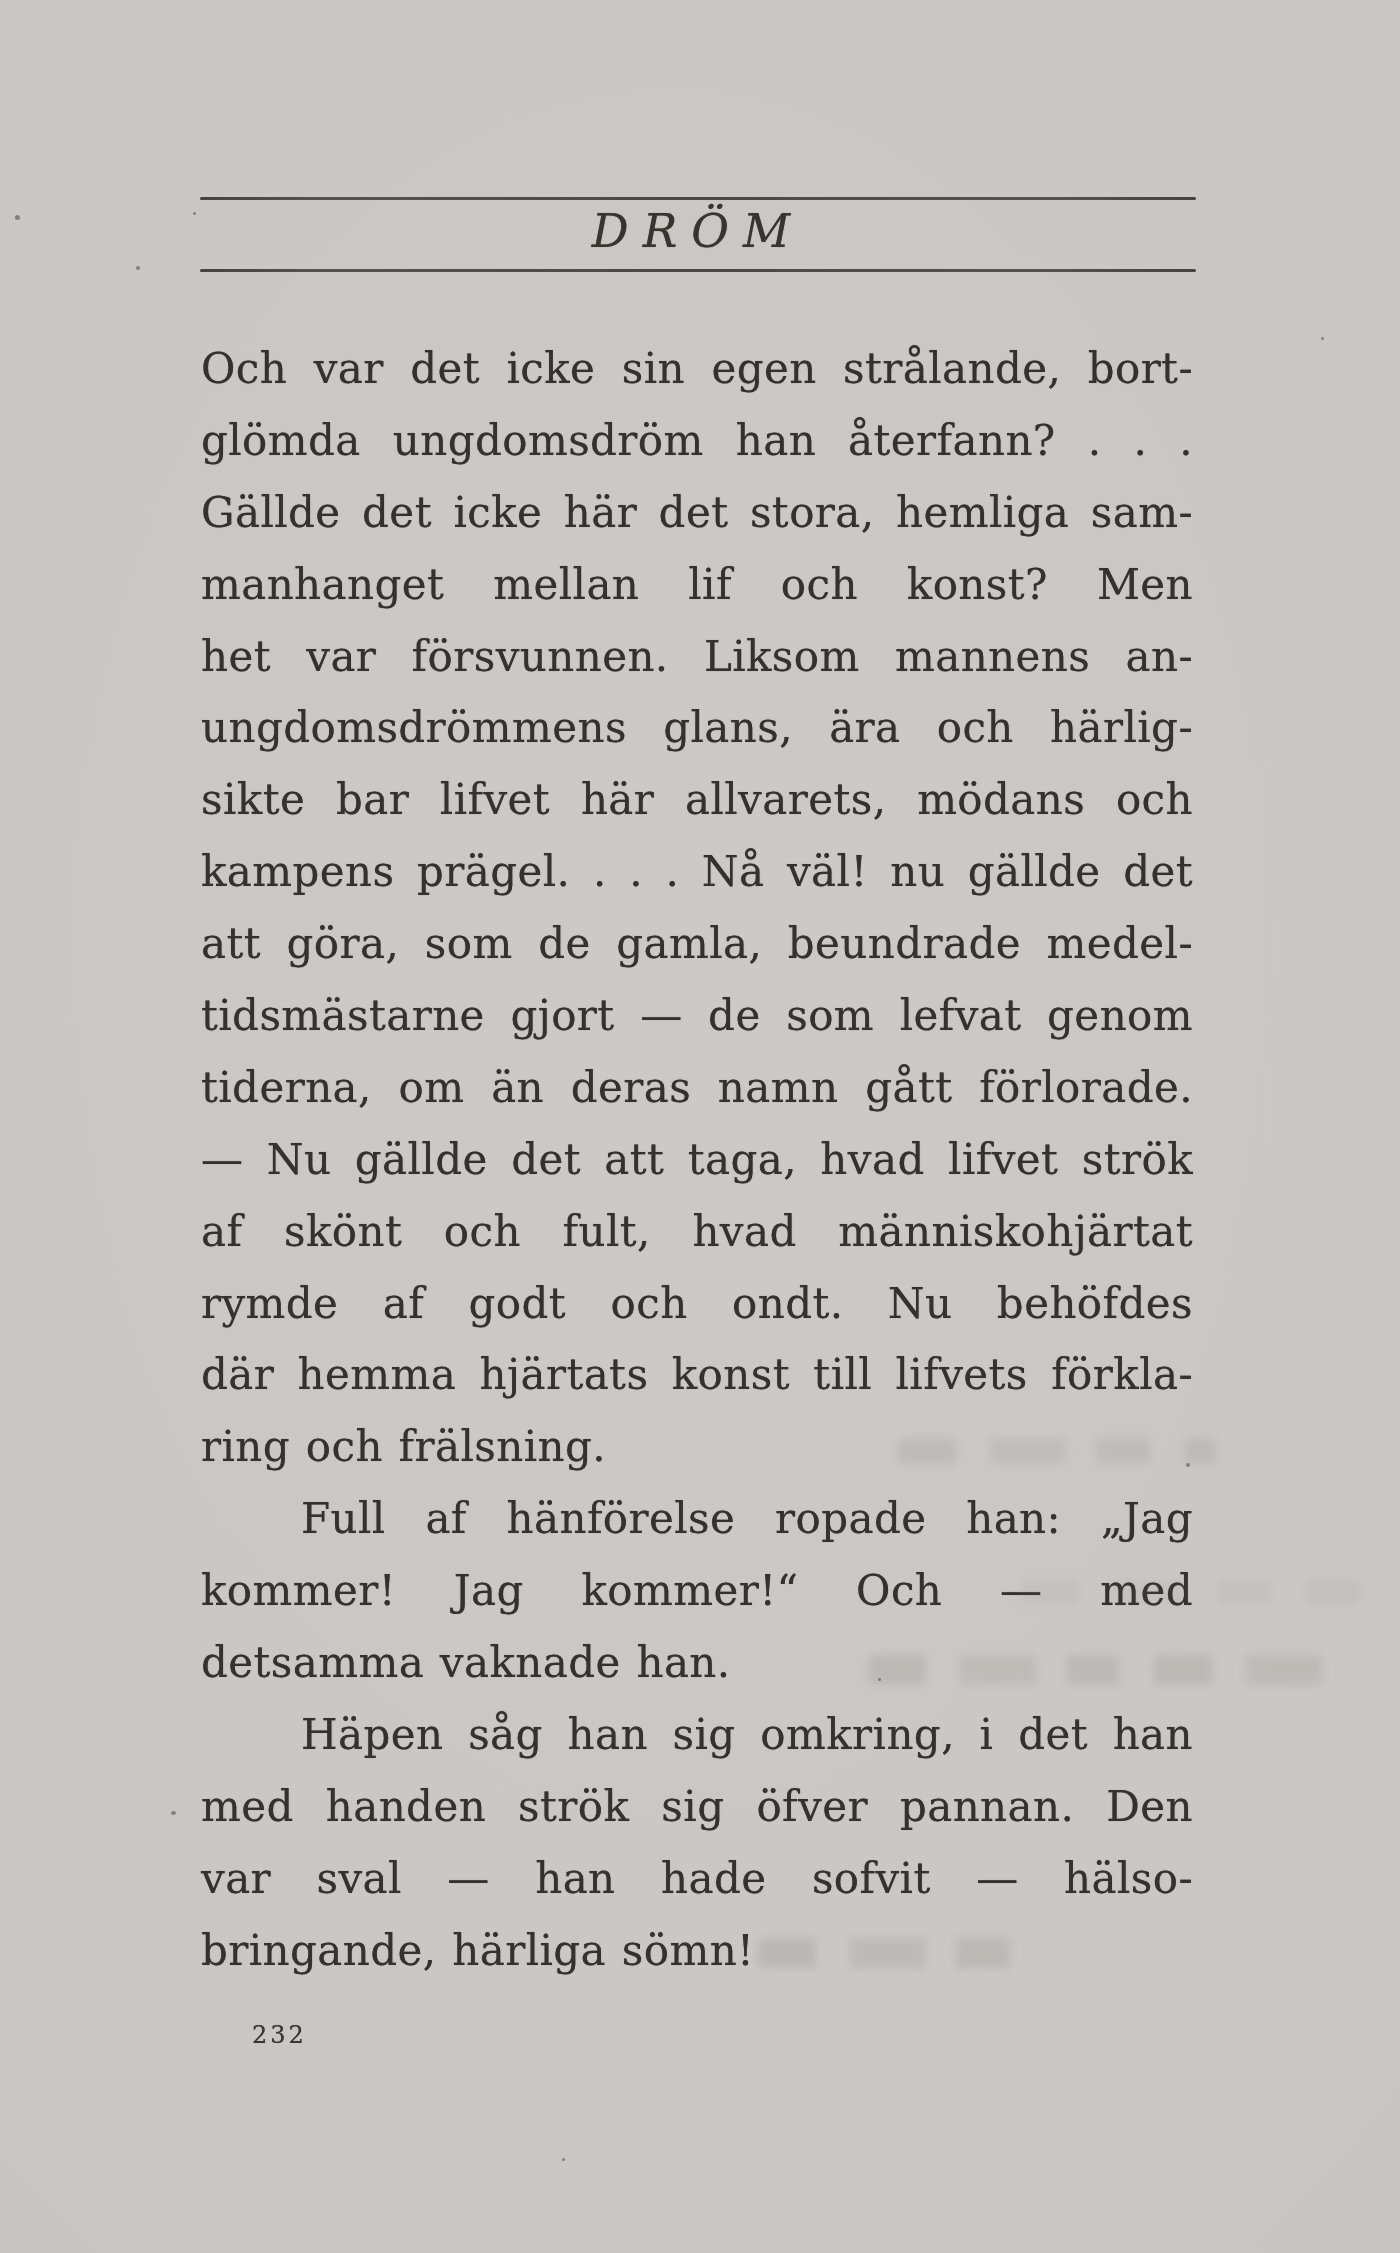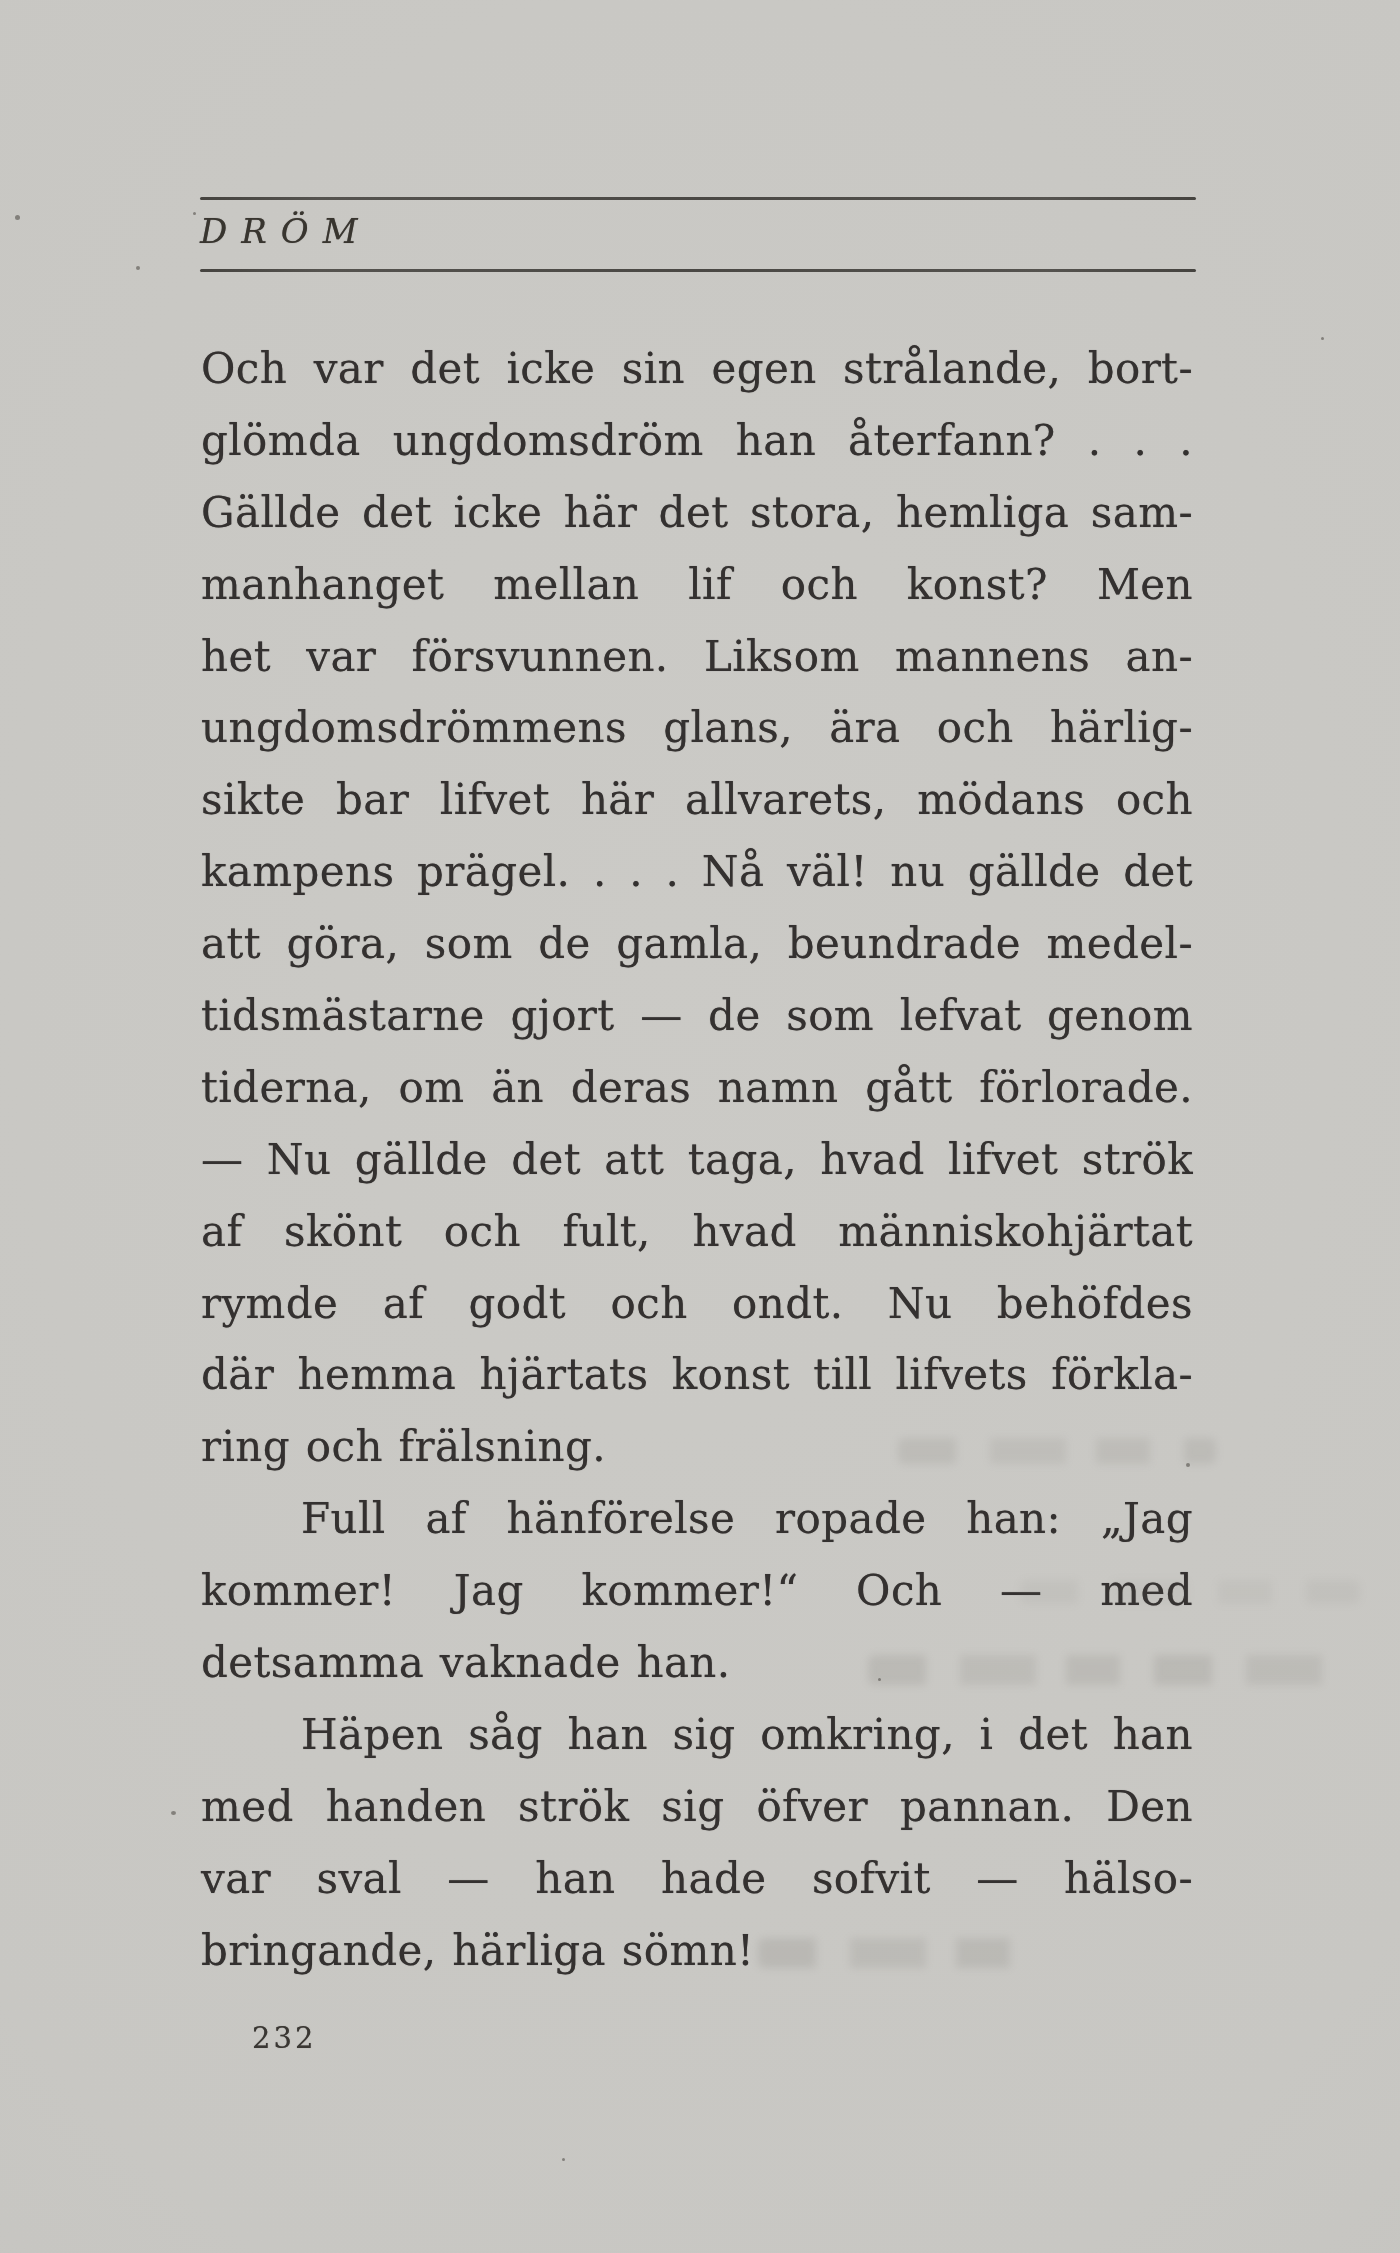--- a/index.html
+++ b/index.html
@@ -14,23 +14,23 @@
   }
   .rule{
     position:absolute;left:200px;width:996px;height:3px;
     background:linear-gradient(90deg,#45433f 0%, #55534f 12%, #4a4844 50%, #55534f 85%, #45433f 100%);
     border-radius:2px;
   }
   .rule-top{top:197px;}
   .rule-bottom{top:269px;}
   .running-title{
     position:absolute;left:200px;top:211px;width:996px;
-    text-align:left;
+    text-align:center;
     font-style:italic;
-    font-size:34px;line-height:40px;
+    font-size:46px;line-height:40px;
     letter-spacing:14px;
     color:#38352f;
     text-shadow:0 0 0.8px rgba(45,42,38,.6);
   }
   .text-block{
     position:absolute;left:201px;top:333px;width:992px;
     font-size:42px;
     line-height:71.9px;
     letter-spacing:0.4px;
     word-spacing:2px;
@@ -45,21 +45,21 @@
   }
   .line.last{
     text-align:center;
     text-align-last:left;
   }
   .line.indent{
     text-indent:100px;
   }
   .page-number{
     position:absolute;left:252px;top:2021px;
-    font-size:29px;letter-spacing:3px;
+    font-size:24px;letter-spacing:3px;
     color:#3a3733;
     text-shadow:0 0 0.7px rgba(46,43,40,.6);
   }
   
   .smudge{
     position:absolute;
     background:repeating-linear-gradient(90deg,
       rgba(116,113,107,.55) 0 58px, rgba(116,113,107,0) 58px 92px,
       rgba(116,113,107,.45) 92px 168px, rgba(116,113,107,0) 168px 198px,
       rgba(116,113,107,.5) 198px 252px, rgba(116,113,107,0) 252px 286px);

